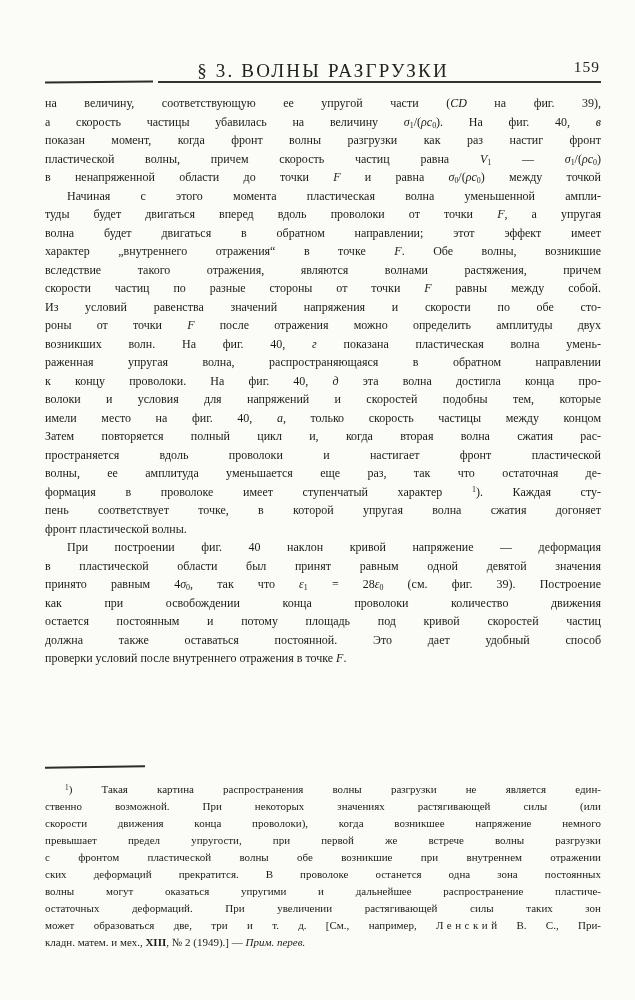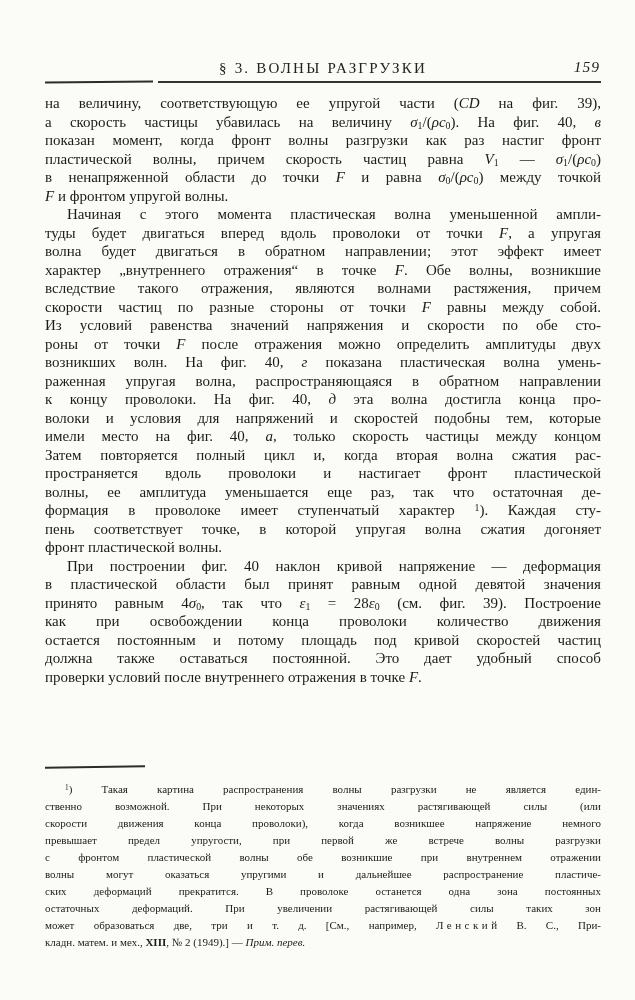--- a/index.html
+++ b/index.html
@@ -22,29 +22,28 @@
     top: 58px;
     width: 556px;
     height: 20px;
   }
   .section-title {
     position: absolute;
     left: 0;
     right: 0;
     top: 2px;
     text-align: center;
-    font-size: 15px;
+    font-size: 19px;
     letter-spacing: 2.2px;
     color: #24221e;
   }
   .page-number {
     position: absolute;
     right: 1px;
     top: 0;
-    font-style: italic;
     font-size: 15.5px;
     letter-spacing: 1px;
     color: #24221e;
   }
   .rule-left {
     position: absolute;
     left: 45px;
     top: 81px;
     width: 108px;
     height: 2.4px;
@@ -59,21 +58,21 @@
     height: 1.6px;
     background: #36332d;
   }
   .bodytext {
     position: absolute;
     left: 45px;
     top: 94px;
     width: 556px;
   }
   .pline {
-    font-size: 15px;
+    font-size: 12px;
     line-height: 18.5px;
     height: 18.5px;
     text-align: justify;
     text-align-last: justify;
     overflow: hidden;
     white-space: nowrap;
   }
   .pline.last {
     text-align-last: left;
   }
@@ -128,21 +127,20 @@
   <div class="rule-left"></div>
   <div class="rule-right"></div>
 
   <div class="bodytext">
     <div class="para">
         <div class="pline">на величину, соответствующую ее упругой части (<i>CD</i> на фиг. 39),</div>
         <div class="pline">а скорость частицы убавилась на величину <i>σ</i><sub>1</sub>/(<i>ρc</i><sub>0</sub>). На фиг. 40, <i>в</i></div>
         <div class="pline">показан момент, когда фронт волны разгрузки как раз настиг фронт</div>
         <div class="pline">пластической волны, причем скорость частиц равна <i>V</i><sub>1</sub> — <i>σ</i><sub>1</sub>/(<i>ρc</i><sub>0</sub>)</div>
         <div class="pline">в ненапряженной области до точки <i>F</i> и равна <i>σ</i><sub>0</sub>/(<i>ρc</i><sub>0</sub>) между точкой</div>
-        <div class="pline last"><i>F</i> и фронтом упругой волны.</div>
       </div>
     <div class="para">
         <div class="pline first">Начиная с этого момента пластическая волна уменьшенной ампли-</div>
         <div class="pline">туды будет двигаться вперед вдоль проволоки от точки <i>F</i>, а упругая</div>
         <div class="pline">волна будет двигаться в обратном направлении; этот эффект имеет</div>
         <div class="pline">характер „внутреннего отражения“ в точке <i>F</i>. Обе волны, возникшие</div>
         <div class="pline">вследствие такого отражения, являются волнами растяжения, причем</div>
         <div class="pline">скорости частиц по разные стороны от точки <i>F</i> равны между собой.</div>
         <div class="pline">Из условий равенства значений напряжения и скорости по обе сто-</div>
         <div class="pline">роны от точки <i>F</i> после отражения можно определить амплитуды двух</div>
@@ -171,21 +169,21 @@
 
   <div class="fn-rule"></div>
 
   <div class="footnote">
     <div class="para">
         <div class="pline first"><sup>1</sup>) Такая картина распространения волны разгрузки не является един-</div>
         <div class="pline">ственно возможной. При некоторых значениях растягивающей силы (или</div>
         <div class="pline">скорости движения конца проволоки), когда возникшее напряжение немного</div>
         <div class="pline">превышает предел упругости, при первой же встрече волны разгрузки</div>
         <div class="pline">с фронтом пластической волны обе возникшие при внутреннем отражении</div>
+        <div class="pline">ских деформаций прекратится. В проволоке останется одна зона постоянных</div>
         <div class="pline">волны могут оказаться упругими и дальнейшее распространение пластиче-</div>
-        <div class="pline">ских деформаций прекратится. В проволоке останется одна зона постоянных</div>
         <div class="pline">остаточных деформаций. При увеличении растягивающей силы таких зон</div>
         <div class="pline">может образоваться две, три и т. д. [См., например, <span class="sp">Ленски</span>й В. С., При-</div>
         <div class="pline last">кладн. матем. и мех., <b>XIII</b>, № 2 (1949).] — <i>Прим. перев.</i></div>
       </div>
   </div>
 
 </div>
 
 </body></html>

